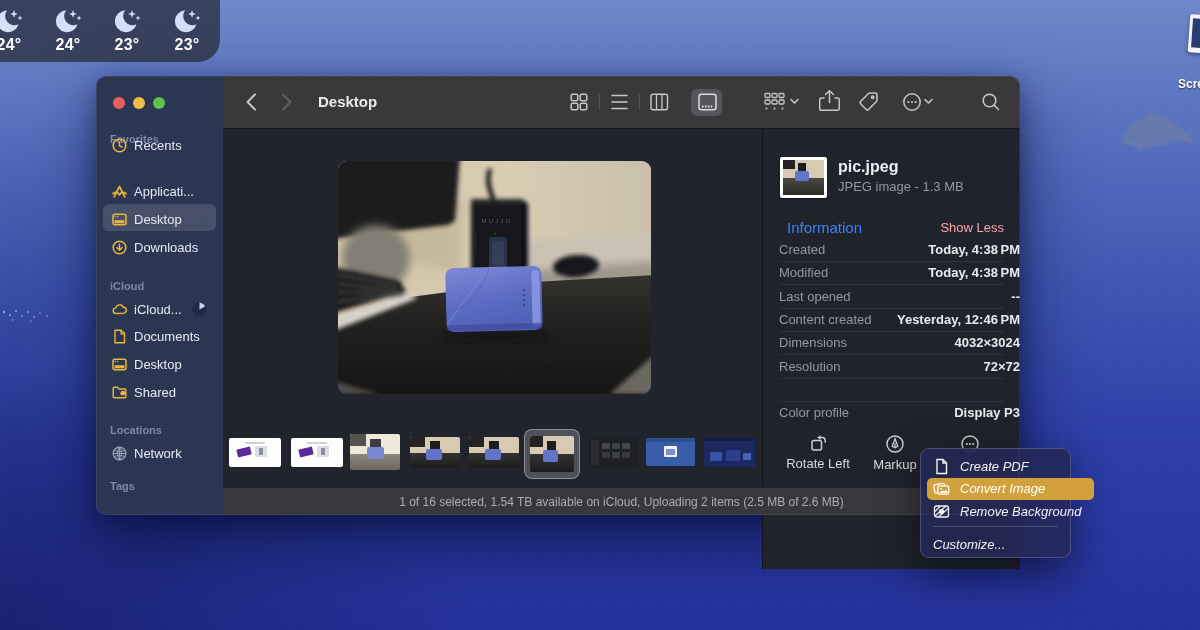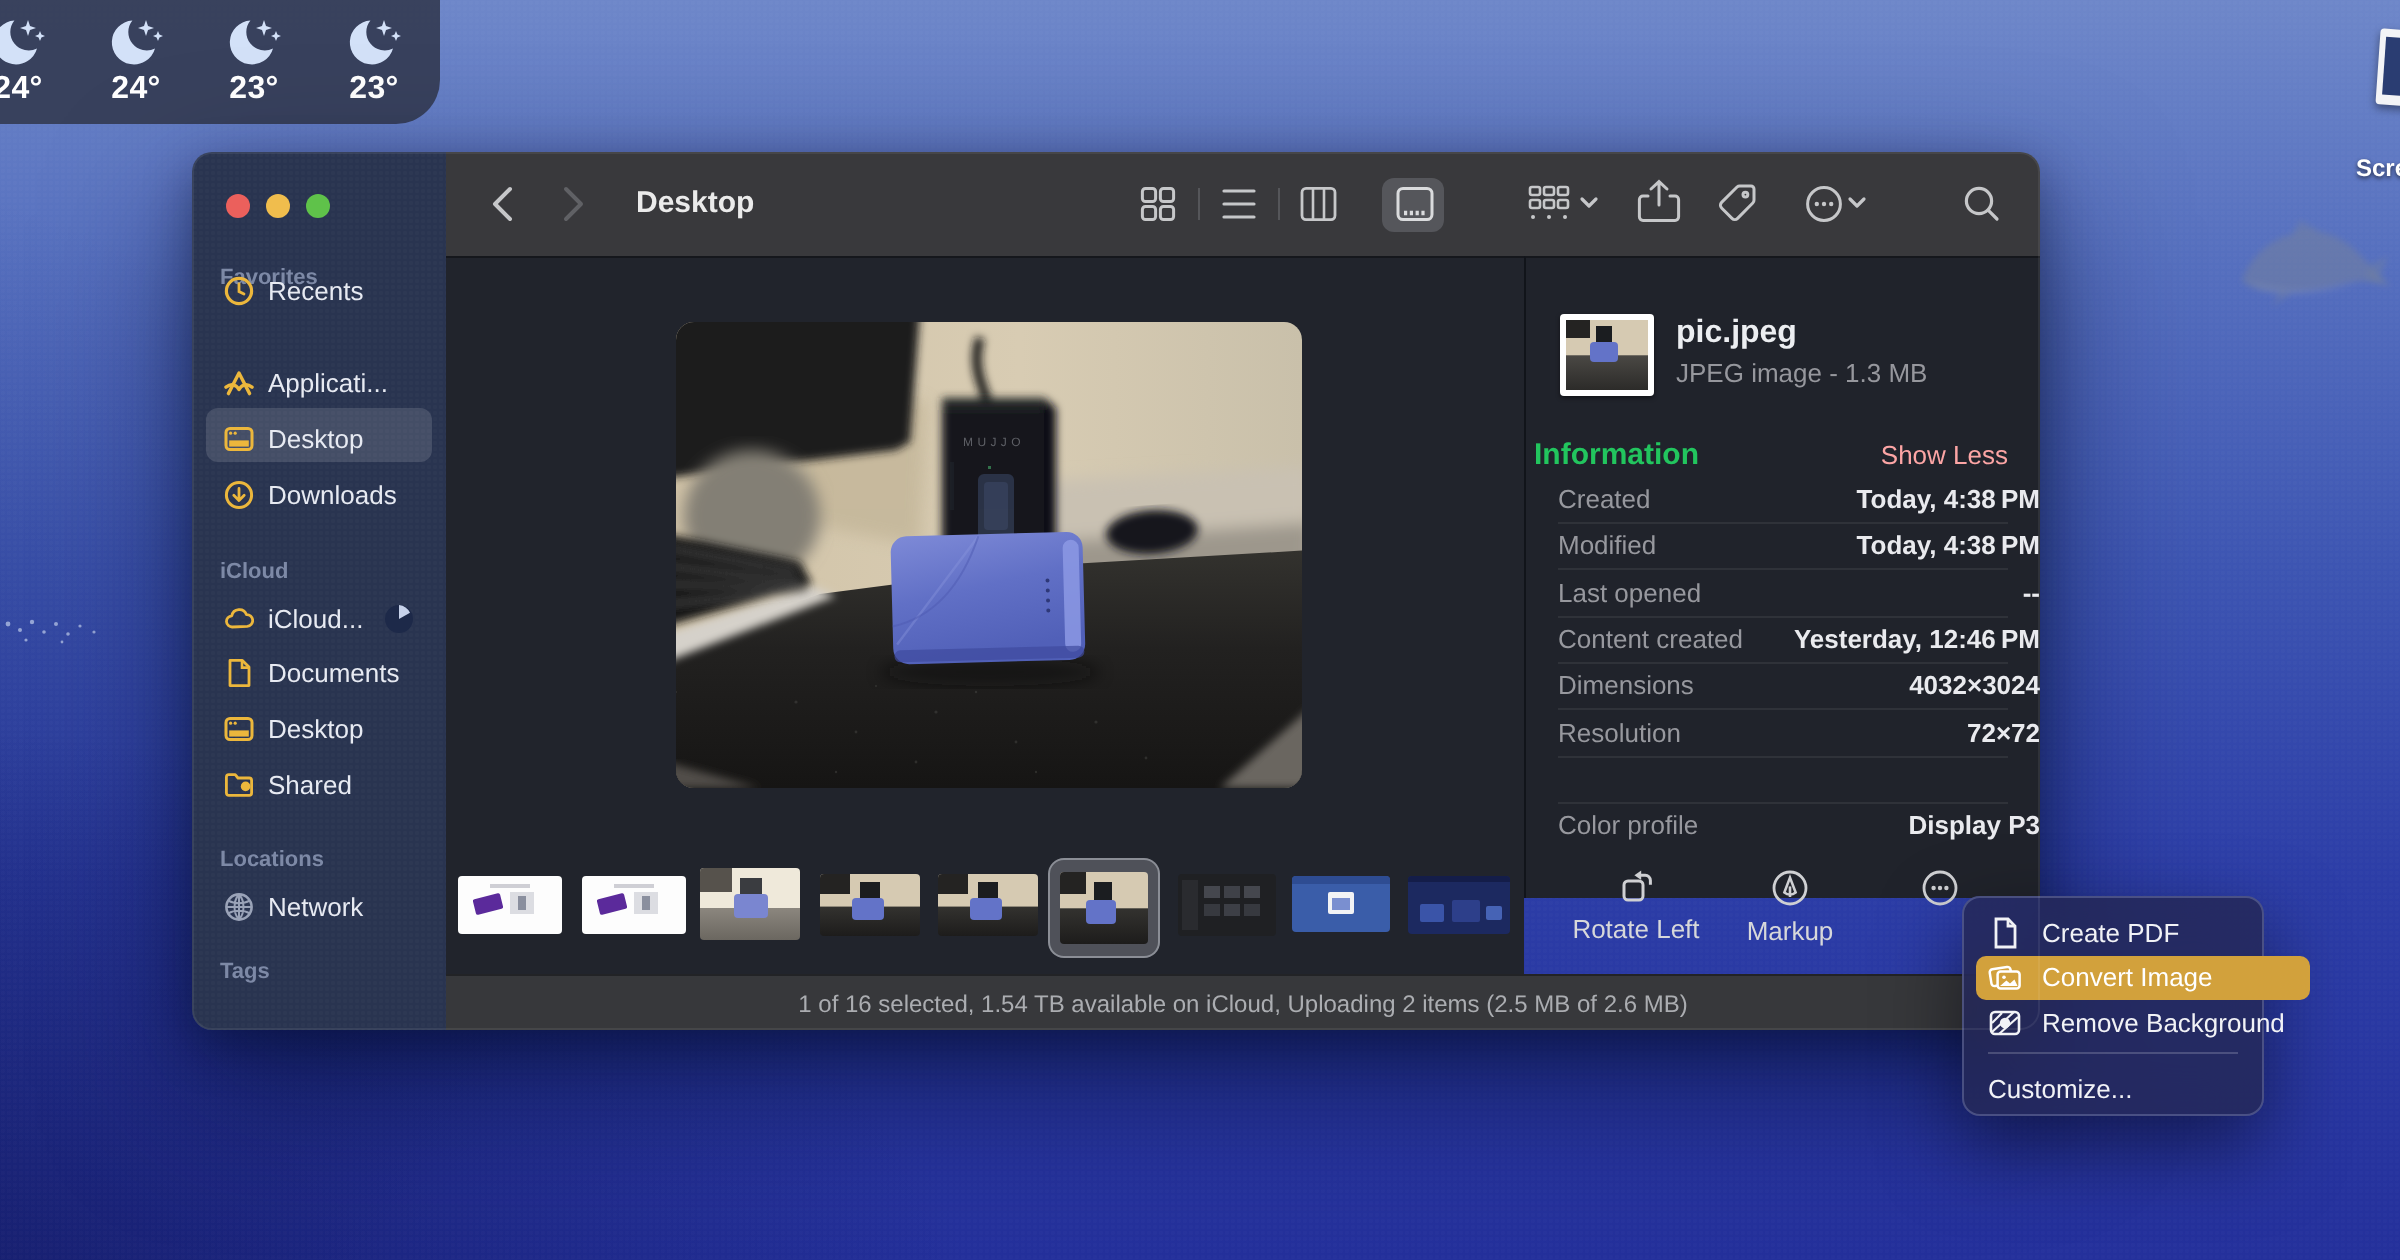--- a/index.html
+++ b/index.html
@@ -39,48 +39,48 @@
 .sb-item { position:absolute; left:16px; width:111px; height:20px; color:#e7eaf2; font-size:13px; }
 .sb-item .ic { position:absolute; left:0; top:2px; width:15px; height:15px; }
 .sb-item .tx { position:absolute; left:22px; top:2px; white-space:nowrap; }
 .sb-sel { position:absolute; left:7px; top:128px; width:113px; height:27px; background:rgba(255,255,255,0.13); border-radius:6px; }
 
 .toolbar { position:absolute; left:127px; top:0; width:797px; height:52px; background:#39393c; border-radius:0 10px 0 0; }
 .tb-title { position:absolute; left:95px; top:17px; font-size:15px; font-weight:bold; color:#ebebeb; }
 .tb-selbg { position:absolute; left:468px; top:13px; width:31px; height:27px; background:#55565b; border-radius:6px; }
 
 .content { position:absolute; left:127px; top:52px; width:539px; height:359px; background:#21242c; border-top:1px solid #15171c; }
-.infopanel { position:absolute; left:666px; top:52px; width:258px; height:321px; background:#20232b; border-left:1px solid #11141a; border-top:1px solid #15171c; }
+.infopanel { position:absolute; left:666px; top:52px; width:258px; height:441px; background:#20232b; border-left:1px solid #11141a; border-top:1px solid #15171c; }
 .statusbar { position:absolute; left:127px; top:411px; width:797px; height:28px; background:#37383b; border-radius:0 0 10px 0; border-top:1px solid #222326; }
 .statusbar .tx { position:absolute; left:0; right:0; top:7px; text-align:center; color:#abadb1; font-size:12px; }
 
 
 .photo { position:absolute; left:242px; top:85px; width:313px; height:233px; border-radius:9px; overflow:hidden; }
 
 
 .th { position:absolute; border-radius:2px; overflow:hidden; }
 .th-selframe { position:absolute; left:428px; top:353px; width:56px; height:50px; background:rgba(142,145,152,0.42); border:1px solid rgba(190,193,200,0.55); border-radius:8px; }
 
 
 .ip-thumb { position:absolute; left:17px; top:28px; width:47px; height:41px; background:#fff; border-radius:2px; box-shadow:0 1px 2px rgba(0,0,0,0.5); }
 .ip-name { position:absolute; left:75px; top:29px; font-size:16px; font-weight:bold; color:#eceef1; }
 .ip-sub  { position:absolute; left:75px; top:50px; font-size:13px; color:#96979d; }
-.ip-infohead { position:absolute; left:4px; top:90px; font-size:15px; font-weight:bold; color:#22c55e; }
+.ip-infohead { position:absolute; left:24px; top:90px; font-size:15px; font-weight:normal; color:#3b82f6; }
 .ip-showless { position:absolute; right:16px; top:91px; font-size:13px; color:#fca5a5; }
 .ip-row { position:absolute; left:16px; right:0; height:23px; }
 .ip-row .lb { position:absolute; left:0; top:4px; font-size:13px; color:#97989e; }
 .ip-row .vl { position:absolute; right:0; top:4px; font-size:13px; font-weight:bold; color:#e9eaee; }
 .ip-sep { position:absolute; left:16px; right:16px; height:1px; background:rgba(255,255,255,0.07); }
 .ip-btn { position:absolute; top:306px; width:80px; text-align:center; }
 .ip-btn .lbl { margin-top:0; font-size:13px; color:#d7d8da; }
 
 
-.menu { position:absolute; left:981px; top:448px; width:151px; height:110px;
+.menu { position:absolute; left:920px; top:448px; width:151px; height:110px;
   background:rgba(36,39,86,0.84); backdrop-filter:blur(14px); border:1px solid rgba(130,140,185,0.4); border-radius:9px;
-  box-shadow:0 16px 40px rgba(0,0,10,0.5); }
+  box-shadow:0 16px 40px rgba(0,0,10,0.5);font-style:italic; }
 .mi { position:absolute; left:6px; width:167px; height:22px; color:#f1f2f6; font-size:13px; }
 .mi .mic { position:absolute; left:6px; top:2px; width:17px; height:17px; }
 .mi .mtx { position:absolute; left:33px; top:3px; white-space:nowrap; }
 .mi-hl { background:#d2a13c; border-radius:5px; }
 .menu .sep { position:absolute; left:12px; right:12px; top:77px; height:1px; background:rgba(255,255,255,0.18); }
 .mi-cust { position:absolute; left:12px; top:88px; color:#f1f2f6; font-size:13px; }
 </style>
 </head>
 <body>
 <div class="stage">

